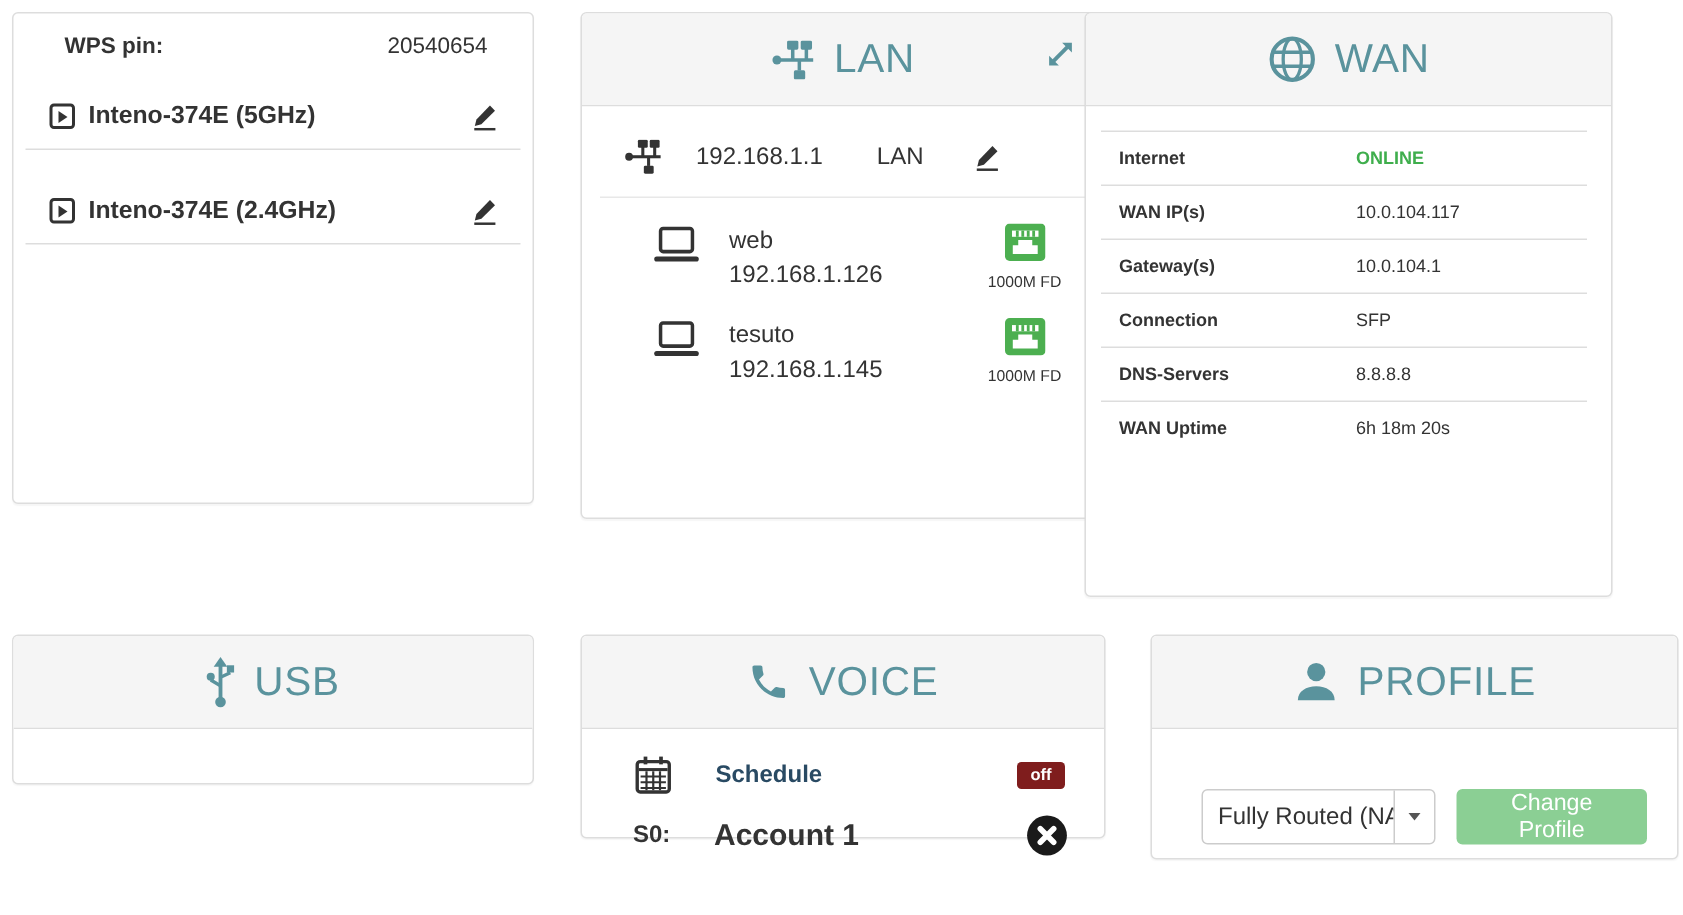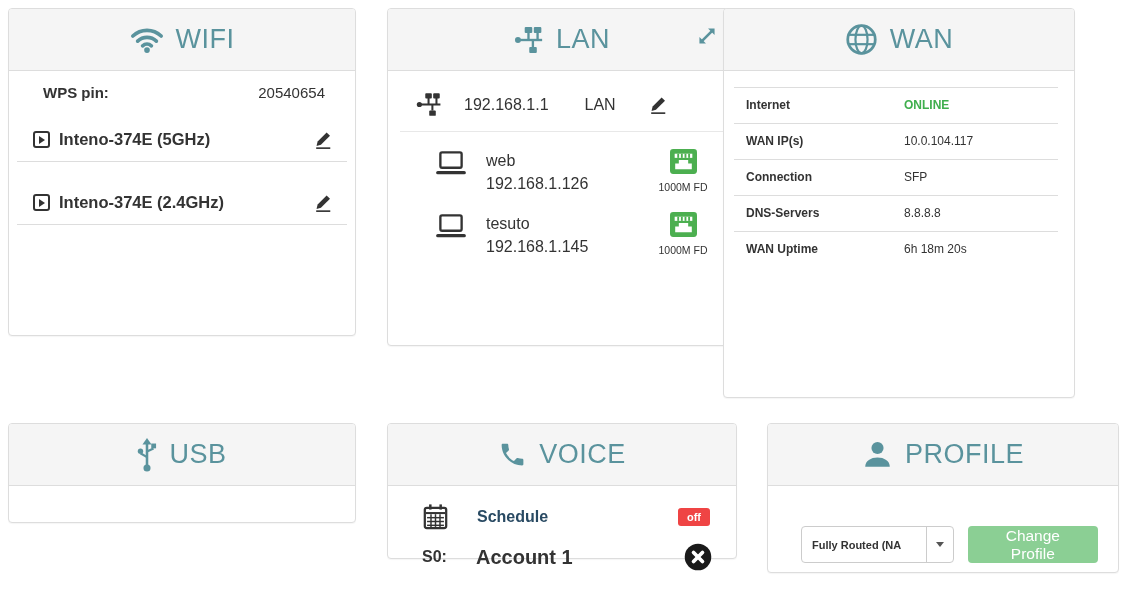--- a/index.html
+++ b/index.html
@@ -55,57 +55,46 @@
   .wan-table { margin:16px 16px 0 10px; }
   .wan-row { display:flex; border-top:1px solid #ddd; padding:7px 0 7px 12px;
     font-size:12px; line-height:21px; }
   .wlabel { width:158px; font-weight:bold; flex:none; }
   .wvalue { width:128px; flex:none; }
   .wvalue.online { color:#3fae4d; font-weight:bold; }
 
   
   .voice-row1 { display:flex; align-items:center; padding:17px 26px 0 34px; }
   .sched-label { font-size:16px; font-weight:bold; color:#294a63; margin-left:28px; cursor:pointer; }
-  .badge-off { margin-left:auto; background:#ef4444; color:#fff; font-size:11px; font-weight:bold;
+  .badge-off { margin-left:auto; background:#7f1d1d; color:#fff; font-size:11px; font-weight:bold;
     border-radius:3px; padding:3px 9px; }
   .voice-row2 { display:flex; align-items:center; padding:12px 20px 0 34px; }
   .s0 { width:54px; font-size:16px; font-weight:bold; }
   .acct { font-size:20px; font-weight:bold; }
   .x-btn { margin-left:auto; margin-right:4px; cursor:pointer; display:flex; }
 
   
   .profile-body { display:flex; align-items:center; padding:40px 20px 0 33px; }
   .pselect { display:flex; width:156px; height:37px; border:1px solid #ccc; border-radius:4px;
     background:#fff; cursor:pointer; }
-  .pselect-text { flex:1; display:flex; align-items:center; padding:0 10px; font-size:11px;
-    white-space:nowrap; overflow:hidden;font-weight:bold; }
+  .pselect-text { flex:1; display:flex; align-items:center; padding:0 10px; font-size:16px;
+    white-space:nowrap; overflow:hidden; }
   .pselect-caret { width:27px; border-left:1px solid #ccc; display:flex; align-items:center;
     justify-content:center; }
   .caret-down { width:0; height:0; border-left:4.5px solid transparent;
     border-right:4.5px solid transparent; border-top:5.5px solid #555; }
   .change-btn { margin-left:14px; height:37px; padding:0 15px; background:#8bcf94; border:none;
     border-radius:4px; color:#fff; font-size:15.5px; font-family:inherit; cursor:pointer; }
 </style>
 </head>
 <body>
 
 <div class="page">
 
   <div class="panel" id="panel-wifi">
-    <div class="panel-heading">
-      <span class="hicon">
-        <svg width="34" height="28" viewBox="0 0 24 19">
-          <path d="M2 6.7 A14.5 14.5 0 0 1 22 6.7" fill="none" stroke="#5a939d" stroke-width="2.6" stroke-linecap="round"></path>
-          <path d="M5.4 10.3 A9.6 9.6 0 0 1 18.6 10.3" fill="none" stroke="#5a939d" stroke-width="2.6" stroke-linecap="round"></path>
-          <path d="M8.9 13.6 A4.7 4.7 0 0 1 15.1 13.6" fill="none" stroke="#5a939d" stroke-width="2.6" stroke-linecap="round"></path>
-          <circle cx="12" cy="16.6" r="2" fill="#5a939d"></circle>
-        </svg>
-      </span>
-      <span class="htitle">WIFI</span>
-    </div>
     <div class="panel-body">
       <div class="pin-row">
         <span class="pin-label">WPS pin:</span>
         <span class="pin-value">20540654</span>
       </div>
 
       <div class="ssid-row">
         <span class="caret-square">
             <span class="tri"></span>
           </span>
@@ -249,20 +238,24 @@
     </div>
     <div class="panel-body">
       <div class="wan-table">
         <div class="wan-row">
           <span class="wlabel">Internet</span>
           <span class="wvalue online">ONLINE</span>
         </div>
         <div class="wan-row">
           <span class="wlabel">WAN IP(s)</span>
           <span class="wvalue">10.0.104.117</span>
+        </div>
+        <div class="wan-row">
+          <span class="wlabel">Gateway(s)</span>
+          <span class="wvalue">10.0.104.1</span>
         </div>
         <div class="wan-row">
           <span class="wlabel">Connection</span>
           <span class="wvalue">SFP</span>
         </div>
         <div class="wan-row">
           <span class="wlabel">DNS-Servers</span>
           <span class="wvalue">8.8.8.8</span>
         </div>
         <div class="wan-row">

